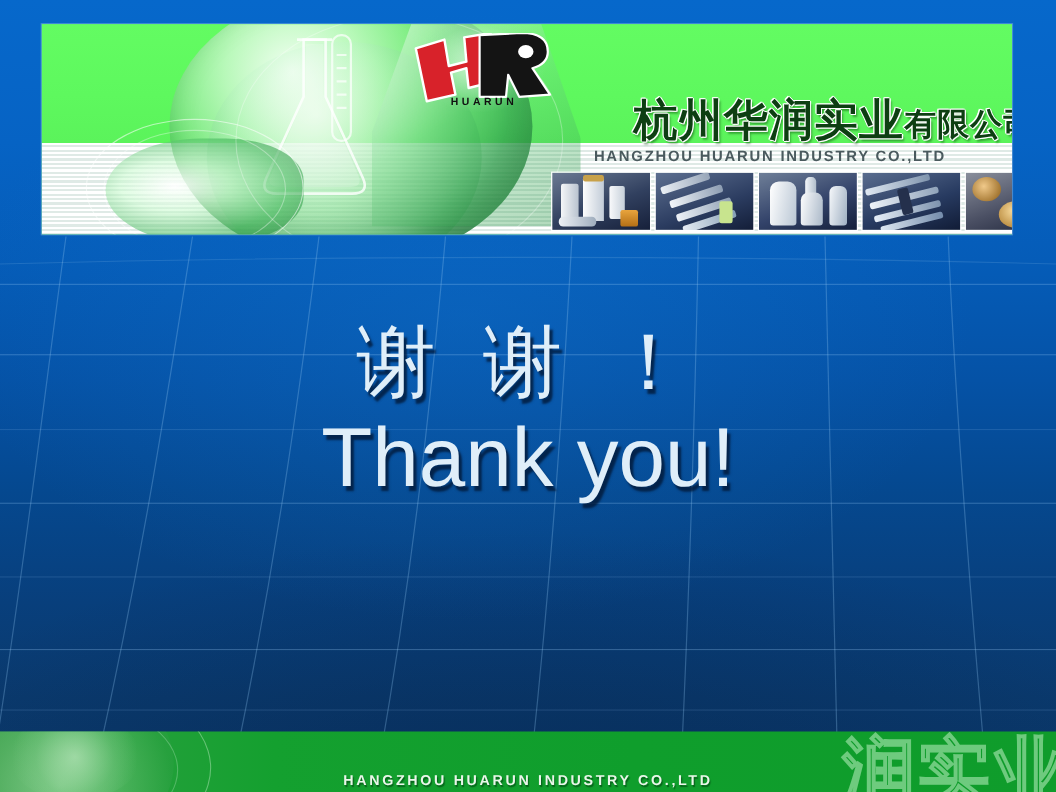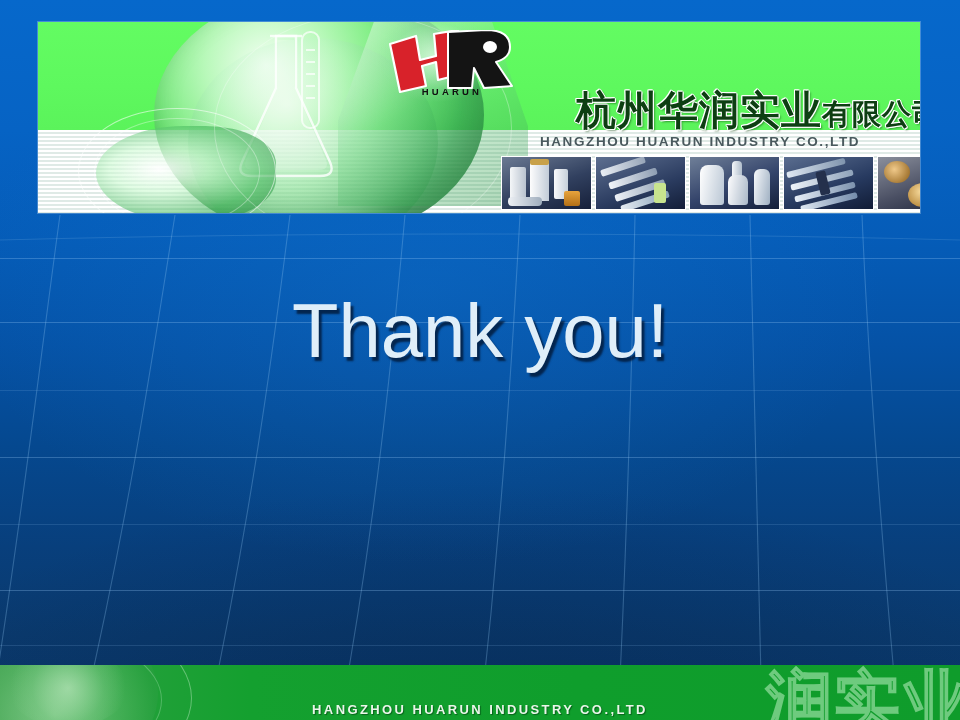--- a/index.html
+++ b/index.html
@@ -121,21 +121,21 @@
   }
   .hb-ring {
     position: absolute;
     border: 1px solid rgba(255,255,255,0.55);
     border-radius: 50%;
   }
 
   
   #logo-hr {
     position: absolute;
-    left: 348px;
+    left: 336px;
     top: 8px;
     width: 130px;
     height: 66px;
   }
   #logo-hr svg { display: block; }
 
   
   #banner-company-cn {
     position: absolute;
     left: 404px;
@@ -411,20 +411,21 @@
       </div>
       <div class="thumb" style="background:linear-gradient(160deg,#8a8f9c 0%,#4a4f63 55%,#1d2338 100%);">
         <i style="left:6px;  top:4px;  width:26px; height:22px; background:radial-gradient(circle at 40% 38%,#f0c98a,#8a5b14); border-radius:50%;"></i>
         <i style="left:30px; top:26px; width:30px; height:24px; background:radial-gradient(circle at 42% 36%,#f5d89a,#a06a18); border-radius:50%;"></i>
 
       </div>
     </div>
   </div>
 
   <div id="title-block">
+    <div id="title-cn">谢 谢 ！</div>
     <div id="title-en">Thank you!</div>
   </div>
 
   <div id="footer-band">
     <div class="ft-sphere"></div>
     <div class="ft-sphere2"></div>
     <div class="ft-arc" style="left:-60px; top:-48px; width:250px; height:160px;"></div>
     <div class="ft-arc" style="left:-30px; top:-26px; width:190px; height:120px; border-color:rgba(200,240,205,0.30);"></div>
 
     <div id="footer-watermark">润实业</div>

